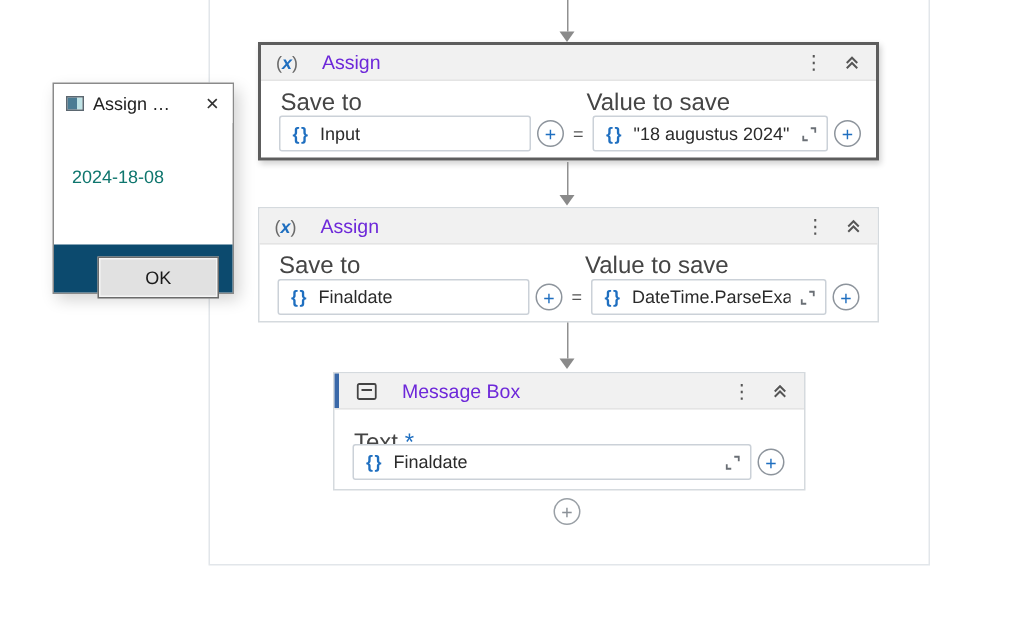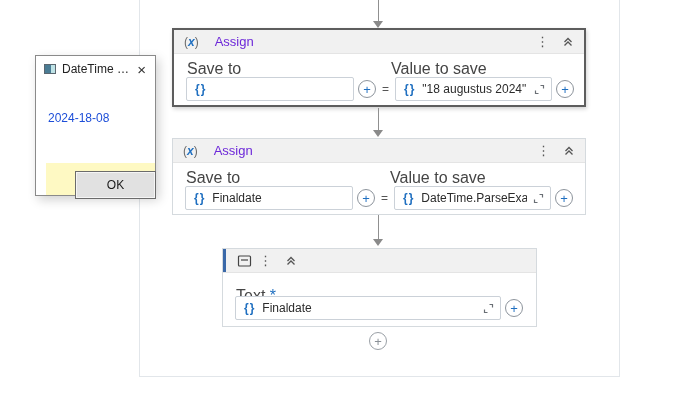--- a/index.html
+++ b/index.html
@@ -98,24 +98,24 @@
   .dialog-app-icon {
     width: 12px; height: 10px; border: 1px solid #5b6770;
     background: linear-gradient(90deg, #4a7c94 0 62%, #bfe3e6 62% 100%);
     flex: 0 0 auto;
   }
   .dialog-title {
     flex: 1; font-size: 12px; color: #222; margin-left: 6px;
     white-space: nowrap; overflow: hidden;
   }
   .dialog-close { font-size: 15px; color: #333; padding: 0 5px; cursor: pointer; line-height: 1; }
-  .dialog-message { position: absolute; left: 12px; top: 55px; font-size: 12px; color: #1d4ed8; }
+  .dialog-message { position: absolute; left: 12px; top: 55px; font-size: 12px; color: #0f766e; }
   .dialog-footer {
-    position: absolute; left: 10px; right: 0; bottom: 0; height: 32px;
-    background: #fef9c3;
+    position: absolute; left: 0; right: 0; bottom: 0; height: 32px;
+    background: #0c4a6e;
   }
   .ok-button {
     position: absolute; left: 29px; top: 8px; width: 81px; height: 28px;
     background: #e1e1e1; border: 1px solid #6b6b6b;
     box-shadow: inset 0 0 0 1px #f5f5f5;
     font-size: 12px; color: #1a1a1a; text-align: center; line-height: 26px;
     cursor: pointer; font-family: "Liberation Sans", sans-serif;
   }
 
   svg { display: block; }
@@ -139,20 +139,21 @@
           <polyline points="2.5,9.5 6,6 9.5,9.5" fill="none" stroke="#555" stroke-width="1.3"></polyline>
         </svg>
     </span>
   </div>
   <div class="act-body">
     <div class="field-label" style="position:absolute; left:13px; top:6px;">Save to</div>
     <div class="field-label" style="position:absolute; left:217px; top:6px;">Value to save</div>
     <div class="row" style="position:absolute; left:12px; top:23px; width:392px;">
       <div class="expr-field" style="width:168px;">
         <span class="braces">{}</span>
+        <span class="expr-text">Input</span>
       </div>
       <span class="plus-btn" style="margin-left:4px;">
           <span>+</span>
         </span>
       <span class="equals" style="margin:0 6px;">=</span>
       <div class="expr-field" style="width:157px;">
         <span class="braces">{}</span>
         <span class="expr-text">"18 augustus 2024"</span>
         <span class="expand-btn">
           <svg width="11" height="11" viewBox="0 0 11 11">
@@ -217,20 +218,21 @@
 
 <div class="activity" style="left:222px; top:248px; width:315px; height:79px;">
   <div class="activity-header">
     <span class="accent-bar"></span>
     <span style="margin-left:4px;">
       <svg width="15" height="14" viewBox="0 0 15 14">
           <rect x="1.5" y="2" width="12" height="10" rx="1" fill="none" stroke="#444" stroke-width="1.2"></rect>
           <line x1="4" y1="6" x2="11" y2="6" stroke="#444" stroke-width="1.2"></line>
         </svg>
     </span>
+    <span class="act-title">Message Box</span>
     <span class="kebab">⋮</span>
     <span class="chev">
       <svg width="12" height="12" viewBox="0 0 12 12">
           <polyline points="2.5,6 6,2.5 9.5,6" fill="none" stroke="#555" stroke-width="1.3"></polyline>
           <polyline points="2.5,9.5 6,6 9.5,9.5" fill="none" stroke="#555" stroke-width="1.3"></polyline>
         </svg>
     </span>
   </div>
   <div class="act-body">
     <div class="field-label" style="position:absolute; left:13px; top:14px;"><span>Text</span> <span class="req">*</span></div>
@@ -252,20 +254,20 @@
   </div>
 </div>
 
 <div class="add-circle" style="left:369px; top:332px;">
     <span>+</span>
   </div>
 
 <div class="dialog">
   <div class="dialog-titlebar">
     <span class="dialog-app-icon"></span>
-    <span class="dialog-title">DateTime …</span>
+    <span class="dialog-title">Assign …</span>
     <span class="dialog-close">×</span>
   </div>
   <div class="dialog-message">2024-18-08</div>
   <div class="dialog-footer">
     <button class="ok-button">OK</button>
   </div>
 </div>
 
 </body></html>

